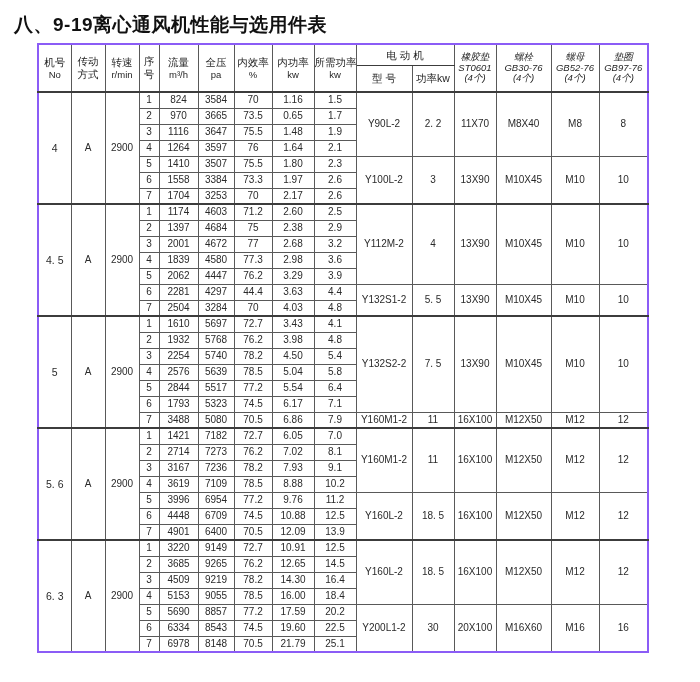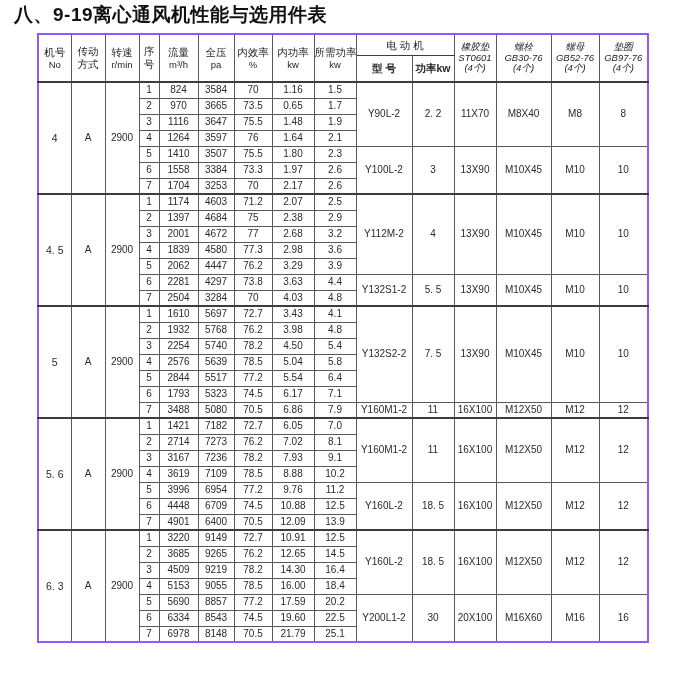--- a/index.html
+++ b/index.html
@@ -7,21 +7,21 @@
     width:700px;height:682px;
     background:#ffffff;
     font-family:"Liberation Sans","DejaVu Sans",sans-serif;
     color:#222;
     -webkit-font-smoothing:antialiased;
   }
   .page-title{
     font-size:19px;
     font-weight:bold;
     color:#111;
-    margin:2px 0 5px 14px;
+    margin:12px 0 5px 14px;
     letter-spacing:0.5px;
   }
   table.fan-table{
     border-collapse:collapse;
     table-layout:fixed;
     margin-left:37px;
     width:610px;
     border:2px solid #8b5cf6;
   }
   .fan-table th,.fan-table td{
@@ -35,21 +35,21 @@
     overflow:hidden;
     white-space:nowrap;
     color:#2a2a2a;
   }
   .fan-table thead th{
     font-size:10.5px;
     color:#262626;
     border-bottom-color:#3c3c3c;
   }
   .fan-table thead tr.h1 th{height:20px;}
-  .fan-table thead tr.h2 th{height:25px;font-weight:bold;}
+  .fan-table thead tr.h2 th{height:25px;}
   .fan-table thead .small{font-size:9.5px;}
   .fan-table thead .three-line div{line-height:1.15;font-size:9.5px;font-style:italic;}
   .fan-table thead .underline{}
   .fan-table tbody tr{height:16px;}
   .fan-table tbody tr.group-start td{border-top:2px solid #3c3c3c;}
   .fan-table td.group-no{font-size:10.5px;}
 </style>
 </head>
 <body>
 
@@ -211,21 +211,21 @@
         <td>2.6</td>
       </tr>
       <tr class="group-start">
         <td rowspan="7" class="group-no">4. 5</td>
         <td rowspan="7">A</td>
         <td rowspan="7">2900</td>
         <td>1</td>
         <td>1174</td>
         <td>4603</td>
         <td>71.2</td>
-        <td>2.07</td>
+        <td>2.60</td>
         <td>2.5</td>
         <td rowspan="5">Y112M-2</td>
         <td rowspan="5">4</td>
         <td rowspan="5">13X90</td>
         <td rowspan="5">M10X45</td>
         <td rowspan="5">M10</td>
         <td rowspan="5">10</td>
       </tr>
       <tr>
         <td>2</td>
@@ -256,21 +256,21 @@
         <td>2062</td>
         <td>4447</td>
         <td>76.2</td>
         <td>3.29</td>
         <td>3.9</td>
       </tr>
       <tr>
         <td>6</td>
         <td>2281</td>
         <td>4297</td>
-        <td>73.8</td>
+        <td>44.4</td>
         <td>3.63</td>
         <td>4.4</td>
         <td rowspan="2">Y132S1-2</td>
         <td rowspan="2">5. 5</td>
         <td rowspan="2">13X90</td>
         <td rowspan="2">M10X45</td>
         <td rowspan="2">M10</td>
         <td rowspan="2">10</td>
       </tr>
       <tr>

